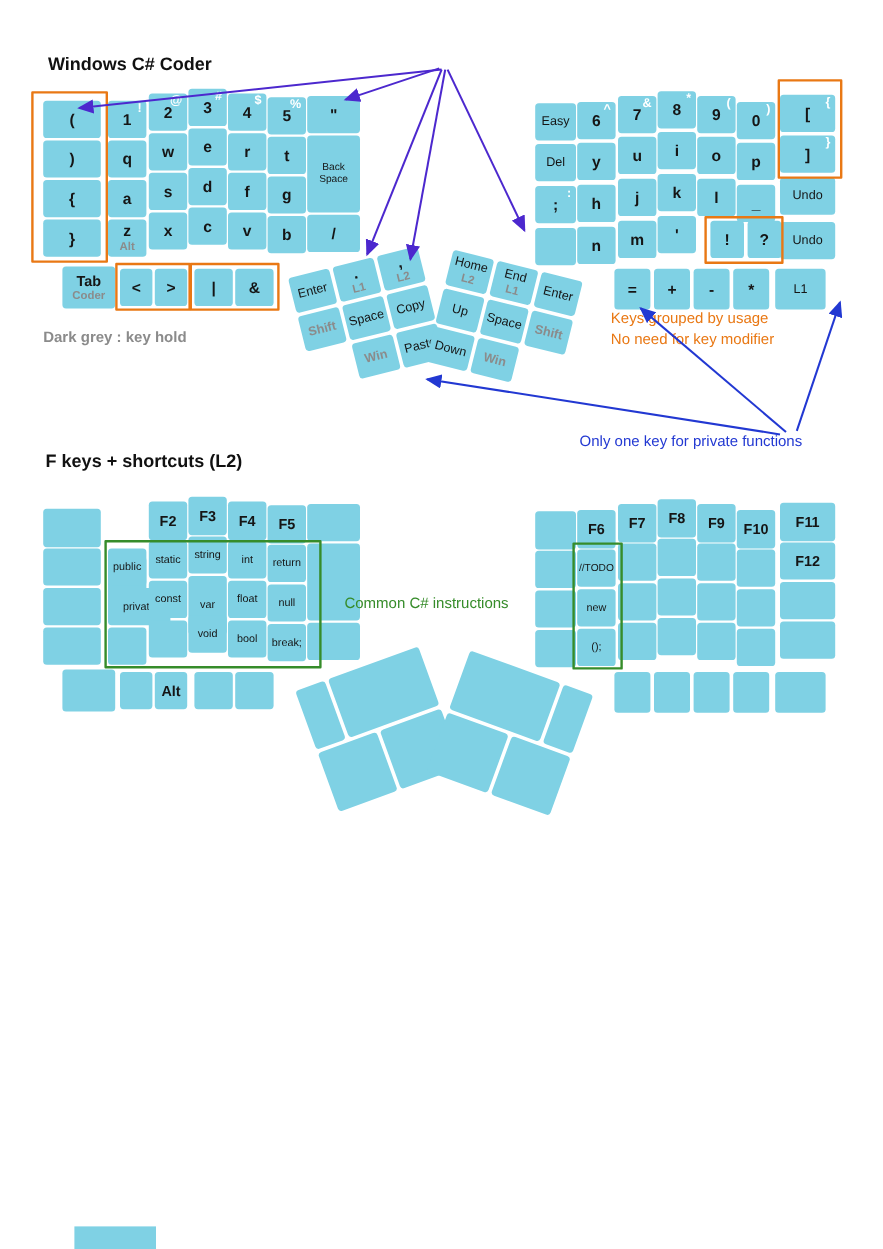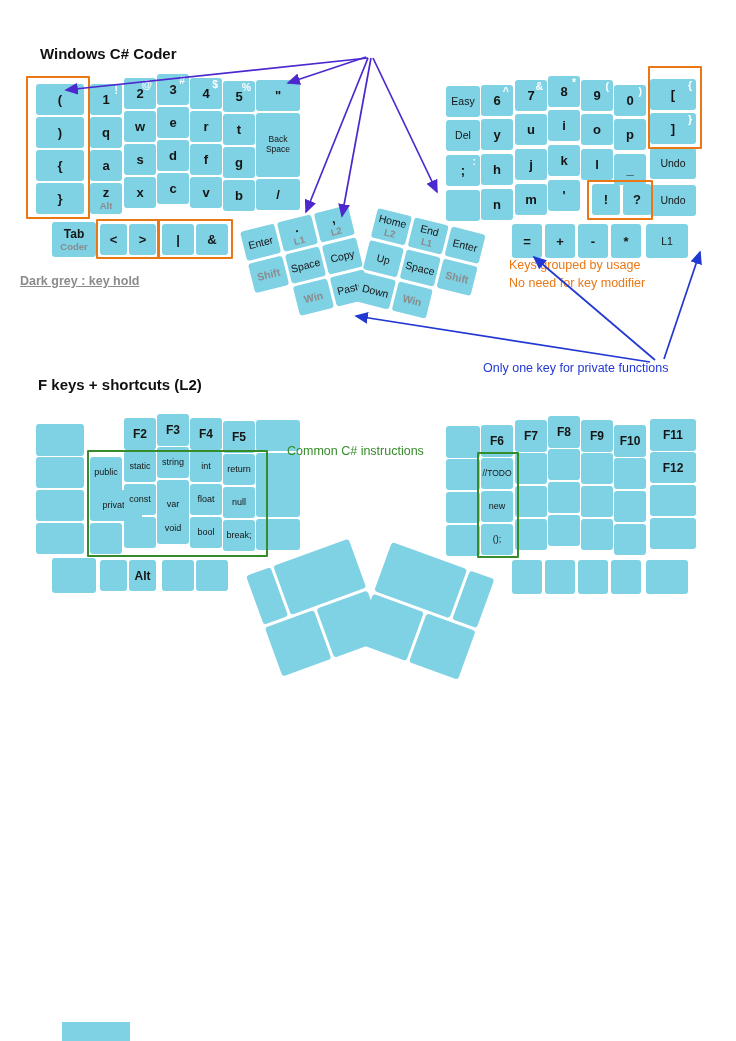--- a/index.html
+++ b/index.html
@@ -443,26 +443,26 @@
       <div class="key" style="left: 57px; top: 55px; width: 52px; height: 52px;"></div>
     </div>
     <div class="hlbox orange" style="left: 26px; top: 76px; width: 64px; height: 143px;"></div>
     <div class="hlbox orange" style="left: 96px; top: 219px; width: 63px; height: 40px;"></div>
     <div class="hlbox orange" style="left: 158px; top: 219px; width: 75px; height: 40px;"></div>
     <div class="hlbox orange" style="left: 648px; top: 66px; width: 54px; height: 83px;"></div>
     <div class="hlbox orange" style="left: 587px; top: 180px; width: 66px; height: 40px;"></div>
     <div class="hlbox green" style="left: 87px; top: 450px; width: 181px; height: 107px;"></div>
     <div class="hlbox green" style="left: 477px; top: 452px; width: 42px; height: 106px;"></div>
     <div class="note title" style="left: 40px; top: 45px;">Windows C# Coder</div>
-    <div class="note grey" style="left: 20px; top: 274px; text-decoration: underline;">Dark grey : key hold</div>
+    <div class="note grey" style="left: 36px; top: 274px;">Dark grey : key hold</div>
     <div class="note orange" style="left: 509px; top: 258px;">Keys grouped by usage</div>
     <div class="note orange" style="left: 509px; top: 276px;">No need for key modifier</div>
     <div class="note blue" style="left: 483px; top: 361px;">Only one key for private functions</div>
     <div class="note title" style="left: 38px; top: 376px;">F keys + shortcuts (L2)</div>
-    <div class="note green" style="left: 287px; top: 444px;">Common C# instructions</div>
+    <div class="note green" style="left: 287px; top: 496px;">Common C# instructions</div>
     <div class="legendbar" style="left: 62px; top: 1022px; width: 68px; height: 19px;"></div>
     <svg class="arrows" width="736" height="1041">
       <defs>
         <marker id="ah-purple" markerWidth="9" markerHeight="7" refX="7" refY="3.5" orient="auto">
           <path d="M0,0 L8,3.5 L0,7 z" fill="#4C28CE"></path>
         </marker>
         <marker id="ah-blue" markerWidth="9" markerHeight="7" refX="7" refY="3.5" orient="auto">
           <path d="M0,0 L8,3.5 L0,7 z" fill="#2238D2"></path>
         </marker>
       </defs>

